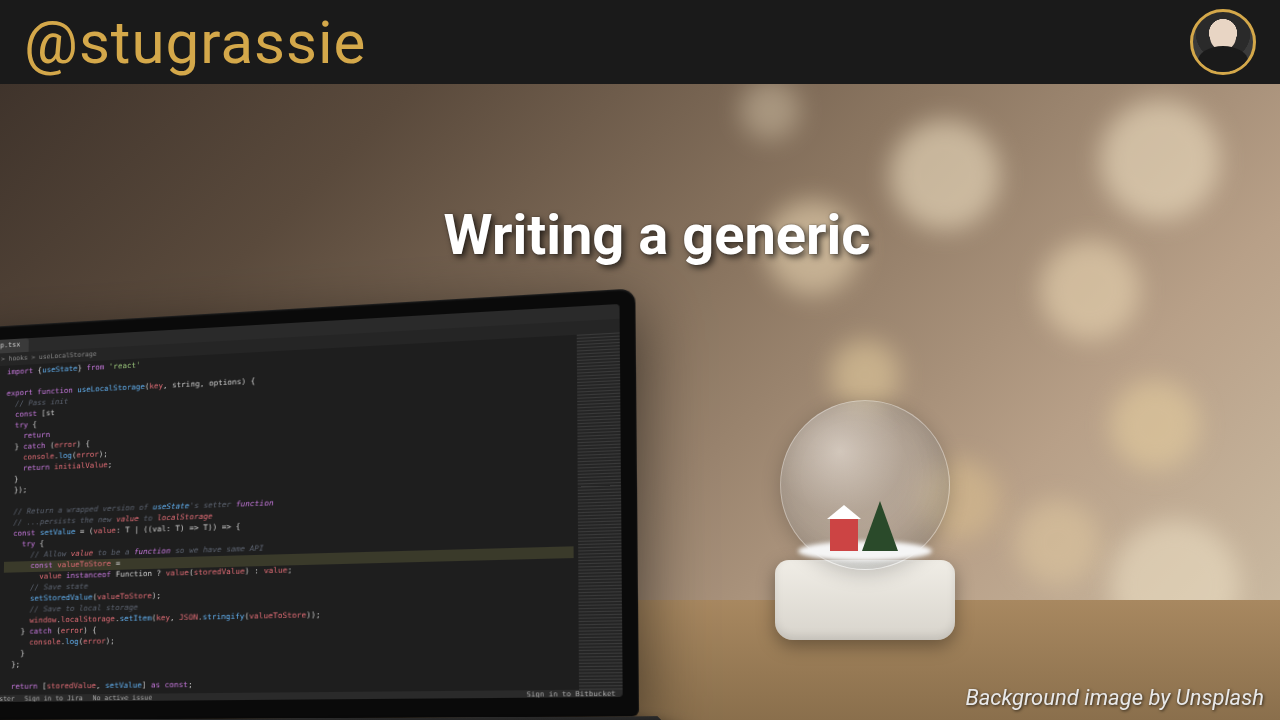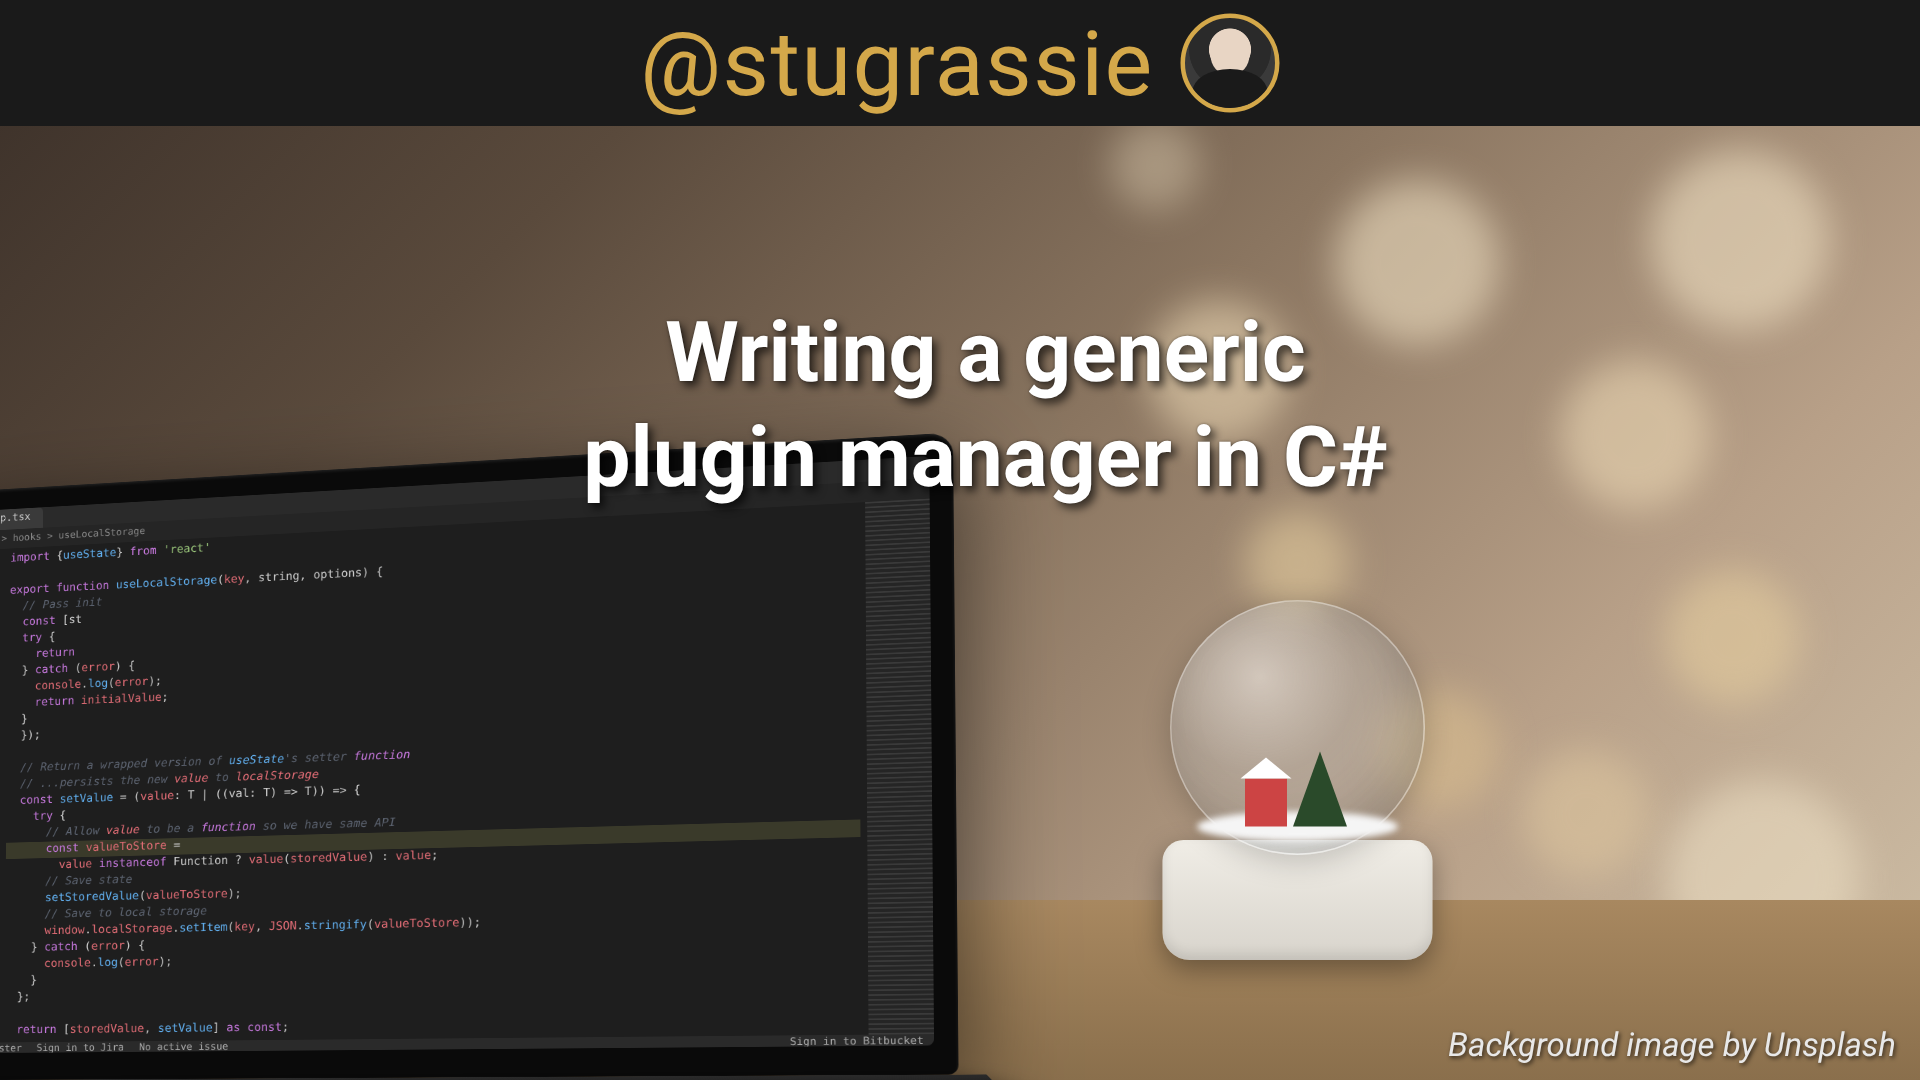--- a/index.html
+++ b/index.html
@@ -32,21 +32,21 @@
     .b10 { width: 130px; height: 130px; background: #f8ecd0; top: 520px; right: 40px; opacity: 0.45; }
     
     
     .header {
       position: relative;
       width: 100%;
       height: 84px;
       background: #1a1a1a;
       display: flex;
       align-items: center;
-      justify-content: center;
+      justify-content: space-between;
       padding: 0 24px;
       gap: 18px;
       z-index: 10;
     }
     .handle {
       color: #d4a84a;
       font-size: 60px;
       font-weight: 400;
       letter-spacing: 1px;
     }
@@ -324,18 +324,17 @@
             <span>Sign in to Bitbucket</span>
           </span>
         </div>
       </div>
     </div>
     <div class="keyboard"></div>
   </div>
 
   <div class="title">
     <div>Writing a generic</div>
-    <div>plugin manager in C#</div>
   </div>
 
   <div class="credit">Background image by Unsplash</div>
 
 </div>
 
 </body></html>

